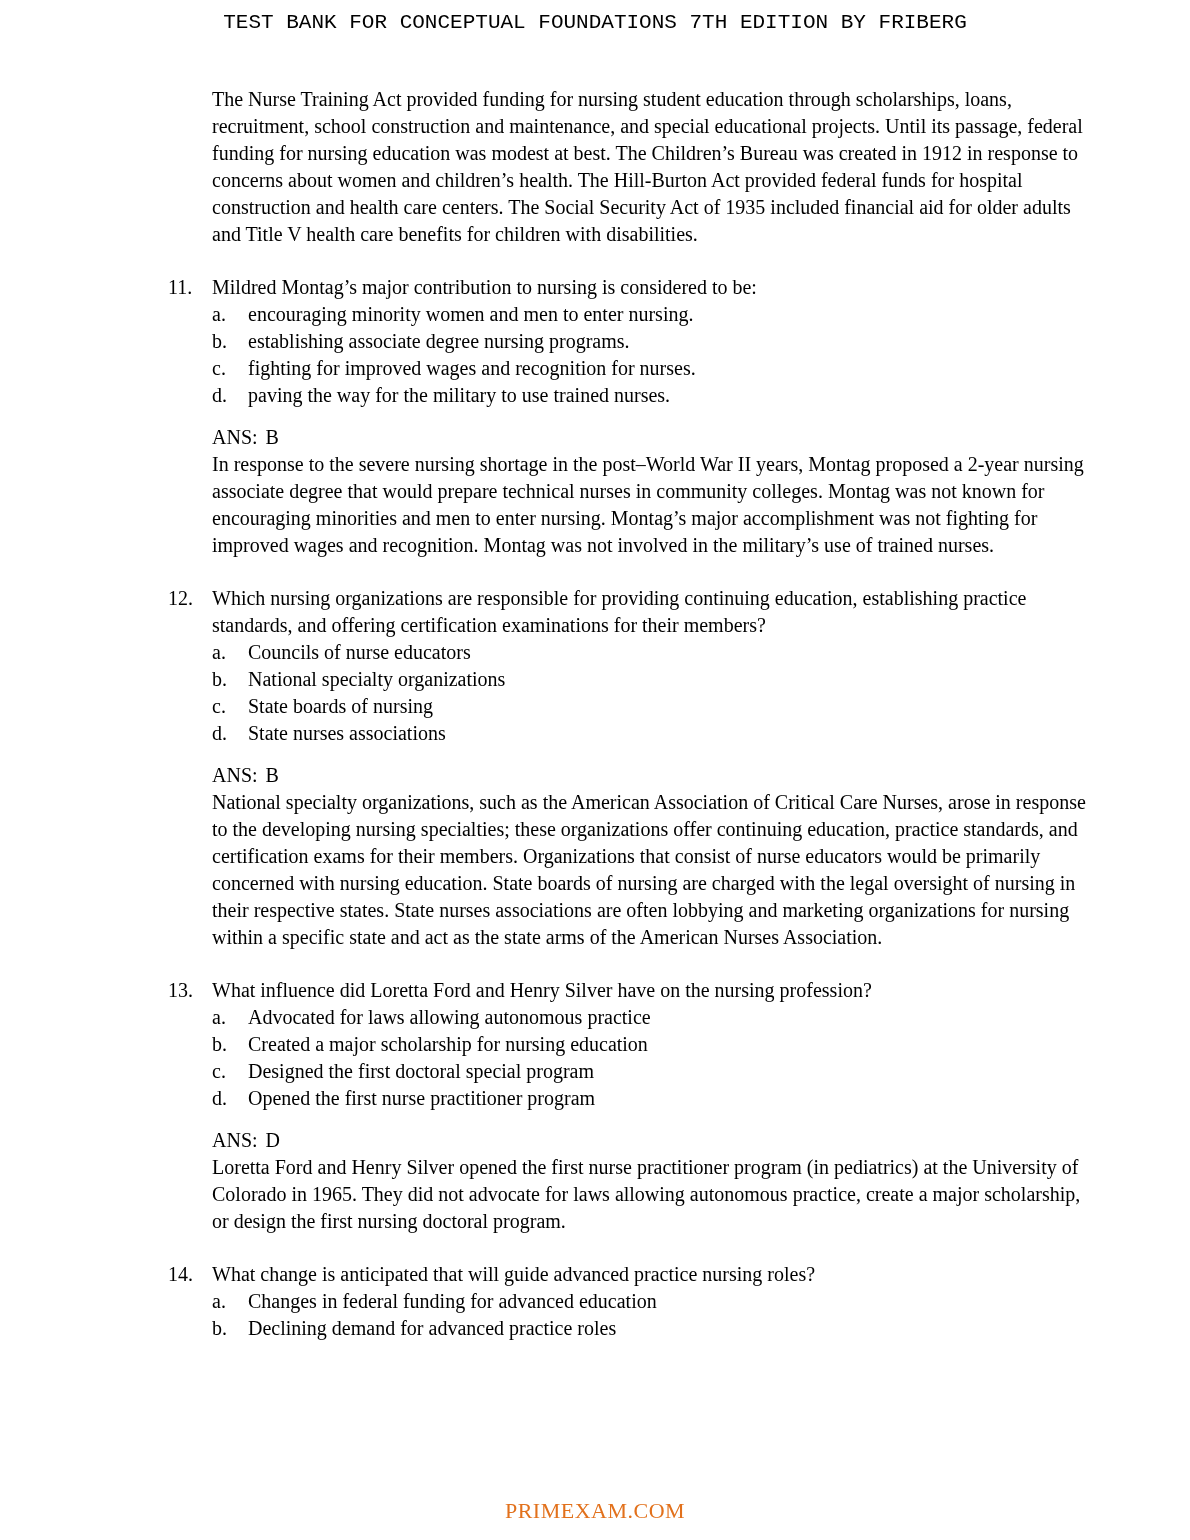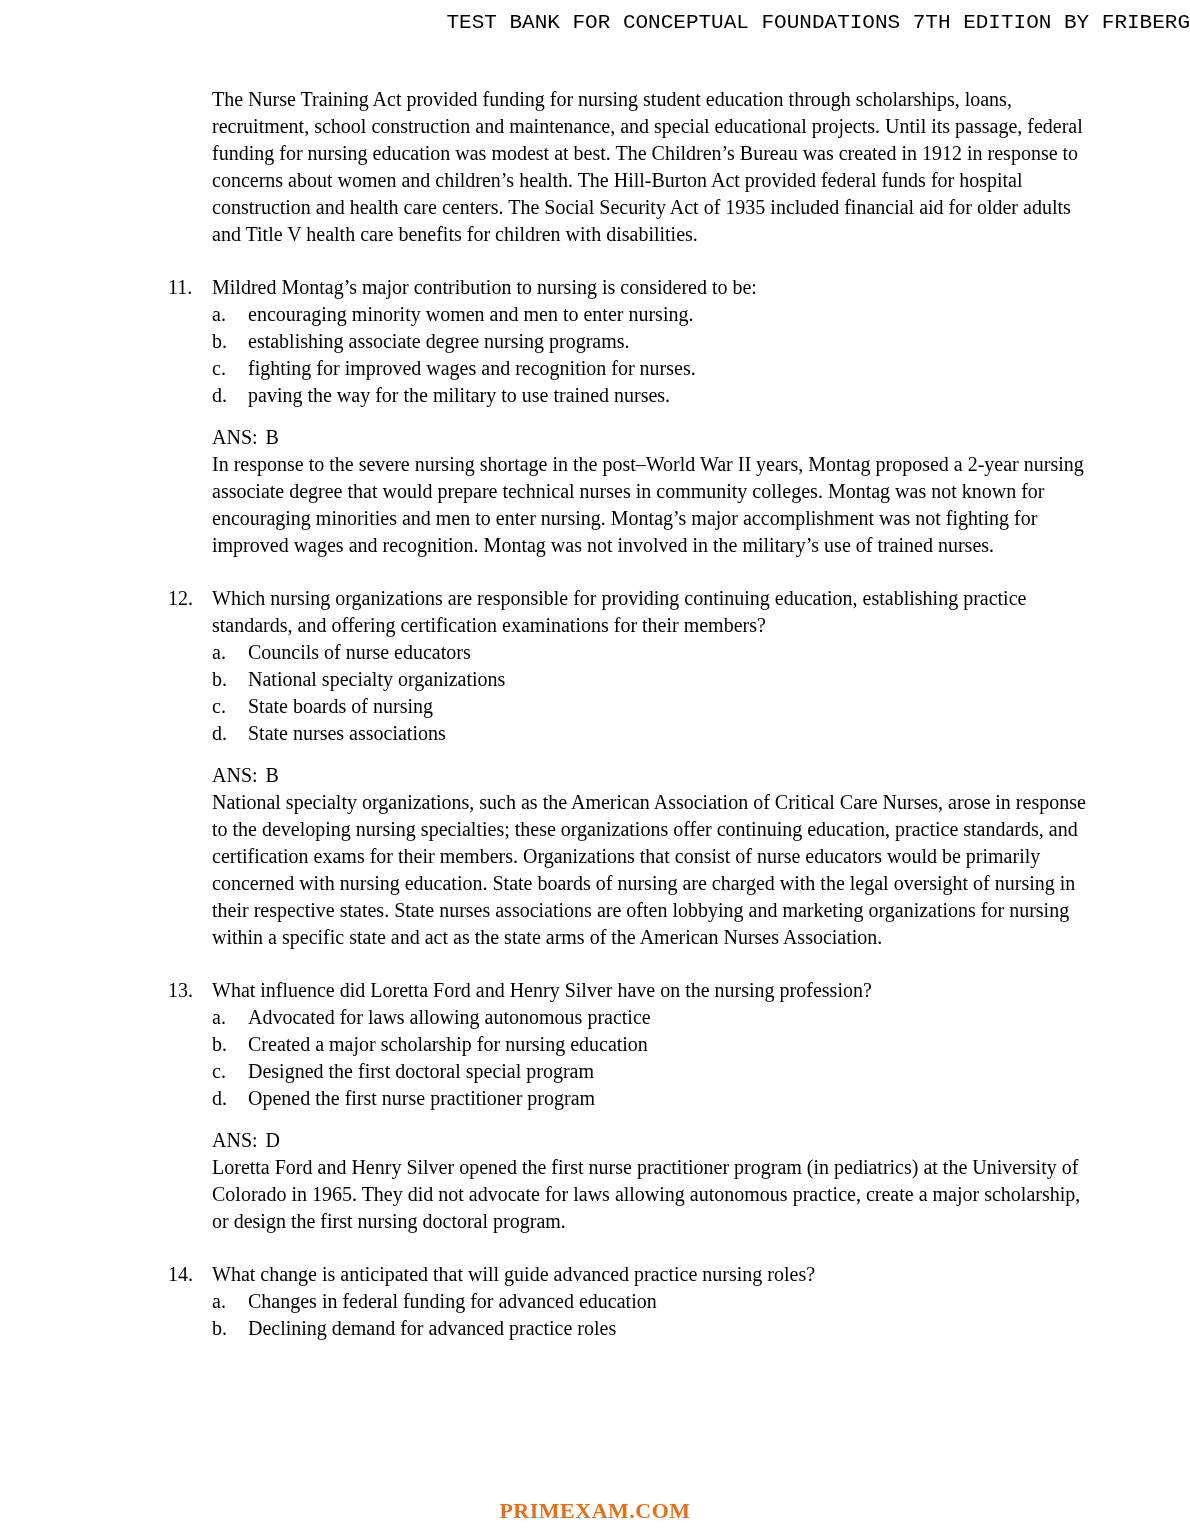--- a/index.html
+++ b/index.html
@@ -9,21 +9,21 @@
     height: 1540px;
     background: #ffffff;
     overflow: hidden;
     font-family: "Liberation Serif", serif;
     font-size: 20px;
     line-height: 27px;
     color: #000000;
   }
   .header {
     padding-top: 11px;
-    text-align: right;
+    text-align: center;
     font-family: "Liberation Mono", monospace;
     font-size: 21px;
     line-height: 24px;
     white-space: nowrap;
   }
   .content {
     position: absolute;
     left: 212px;
     top: 58px;
     width: 885px;
@@ -45,21 +45,21 @@
   .opt-text { flex: 1; }
   .ans-block { margin-top: 15px; }
   .ans-label { display: inline; text-align: center; }
   .ans-value { display: inline; margin-left: 8px; }
   .footer {
     position: absolute;
     left: 0;
     bottom: 16px;
     width: 100%;
     text-align: center;
-    font-weight: bold;
+    font-weight: normal;
     font-size: 22px;
     letter-spacing: 0.5px;
   }
 </style>
 </head>
 <body>
 
 <div class="page">
 
   <div class="header">TEST BANK FOR CONCEPTUAL FOUNDATIONS 7TH EDITION BY FRIBERG</div>

